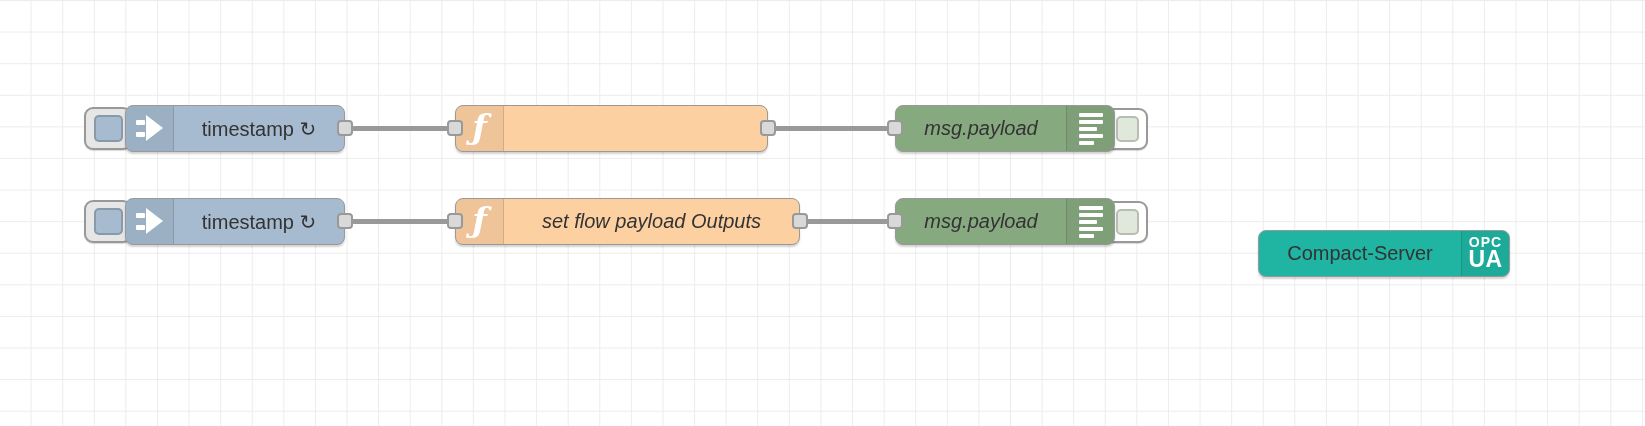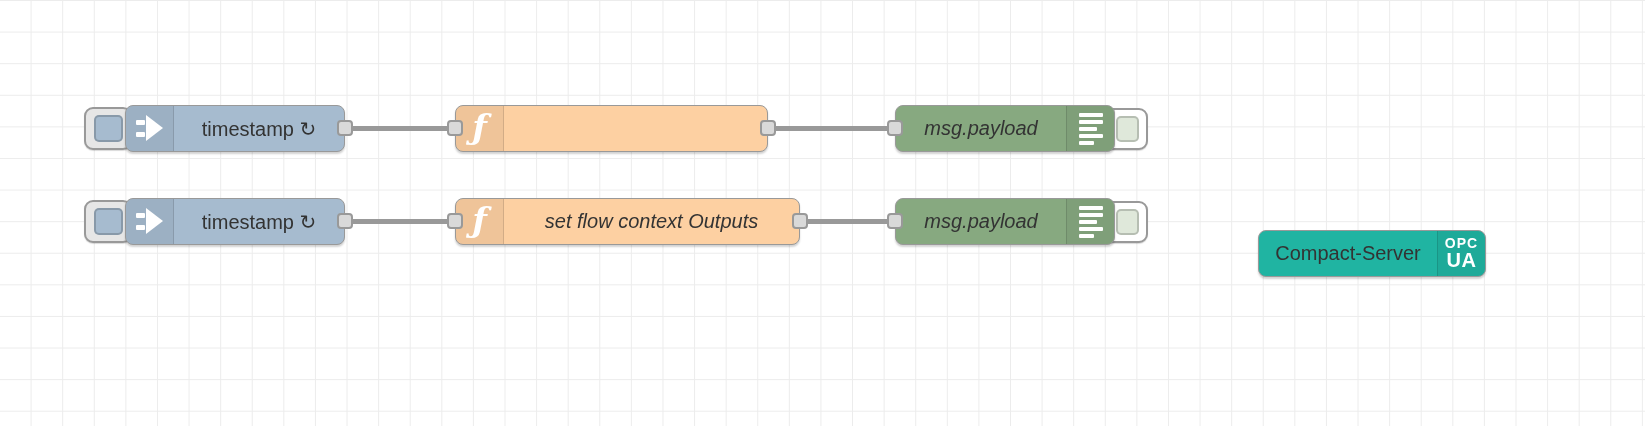--- a/index.html
+++ b/index.html
@@ -68,21 +68,21 @@
   .dbg-icon .ln{height:4px;background:#ffffff;border-radius:1px;}
   .dbg-icon .ln.l1{width:24px;}
   .dbg-icon .ln.l2{width:24px;}
   .dbg-icon .ln.l3{width:18px;}
   .dbg-icon .ln.l4{width:24px;}
   .dbg-icon .ln.l5{width:15px;}
   
   .opcua-badge{display:flex;flex-direction:column;align-items:center;justify-content:center;
     color:#ffffff;font-weight:bold;line-height:0.95;}
   .opcua-badge .l1{font-size:14px;letter-spacing:1px;}
-  .opcua-badge .l2{font-size:20px;letter-spacing:0.5px;}
+  .opcua-badge .l2{font-size:23px;letter-spacing:0.5px;}
   
   .io-btn{
     position:absolute;width:48px;height:43px;box-sizing:border-box;
     border:2px solid #999999;border-radius:9px;background:#e6e6e6;
     box-shadow:0 1px 1px rgba(0,0,0,0.15);z-index:2;
   }
   .io-btn .inner{
     position:absolute;border-radius:5px;box-sizing:border-box;
     border:2px solid rgba(0,0,0,0.18);
   }
@@ -152,37 +152,37 @@
           <span class="arrow"></span>
         </div>
     </div>
     <div class="node-label">timestamp ↻</div>
   </div>
 
   <div class="node function" style="left:455px;top:198px;width:345px">
     <div class="icon-region left">
       <span class="fn-glyph">ƒ</span>
     </div>
-    <div class="node-label">set flow context Outputs</div>
+    <div class="node-label">set flow payload Outputs</div>
   </div>
 
   <div class="node debug" style="left:895px;top:198px;width:220px">
     <div class="node-label">msg.payload</div>
     <div class="icon-region right">
       <div class="dbg-icon">
           <span class="ln l1"></span>
           <span class="ln l2"></span>
           <span class="ln l3"></span>
           <span class="ln l4"></span>
           <span class="ln l5"></span>
         </div>
     </div>
   </div>
 
-  <div class="node server" style="left:1258px;top:230px;width:228px">
+  <div class="node server" style="left:1258px;top:230px;width:252px">
     <div class="node-label">Compact-Server</div>
     <div class="icon-region right">
       <div class="opcua-badge">
         <span class="l1">OPC</span>
         <span class="l2">UA</span>
       </div>
     </div>
   </div>
 
   <div class="port" style="left:337px;top:120px"></div>

